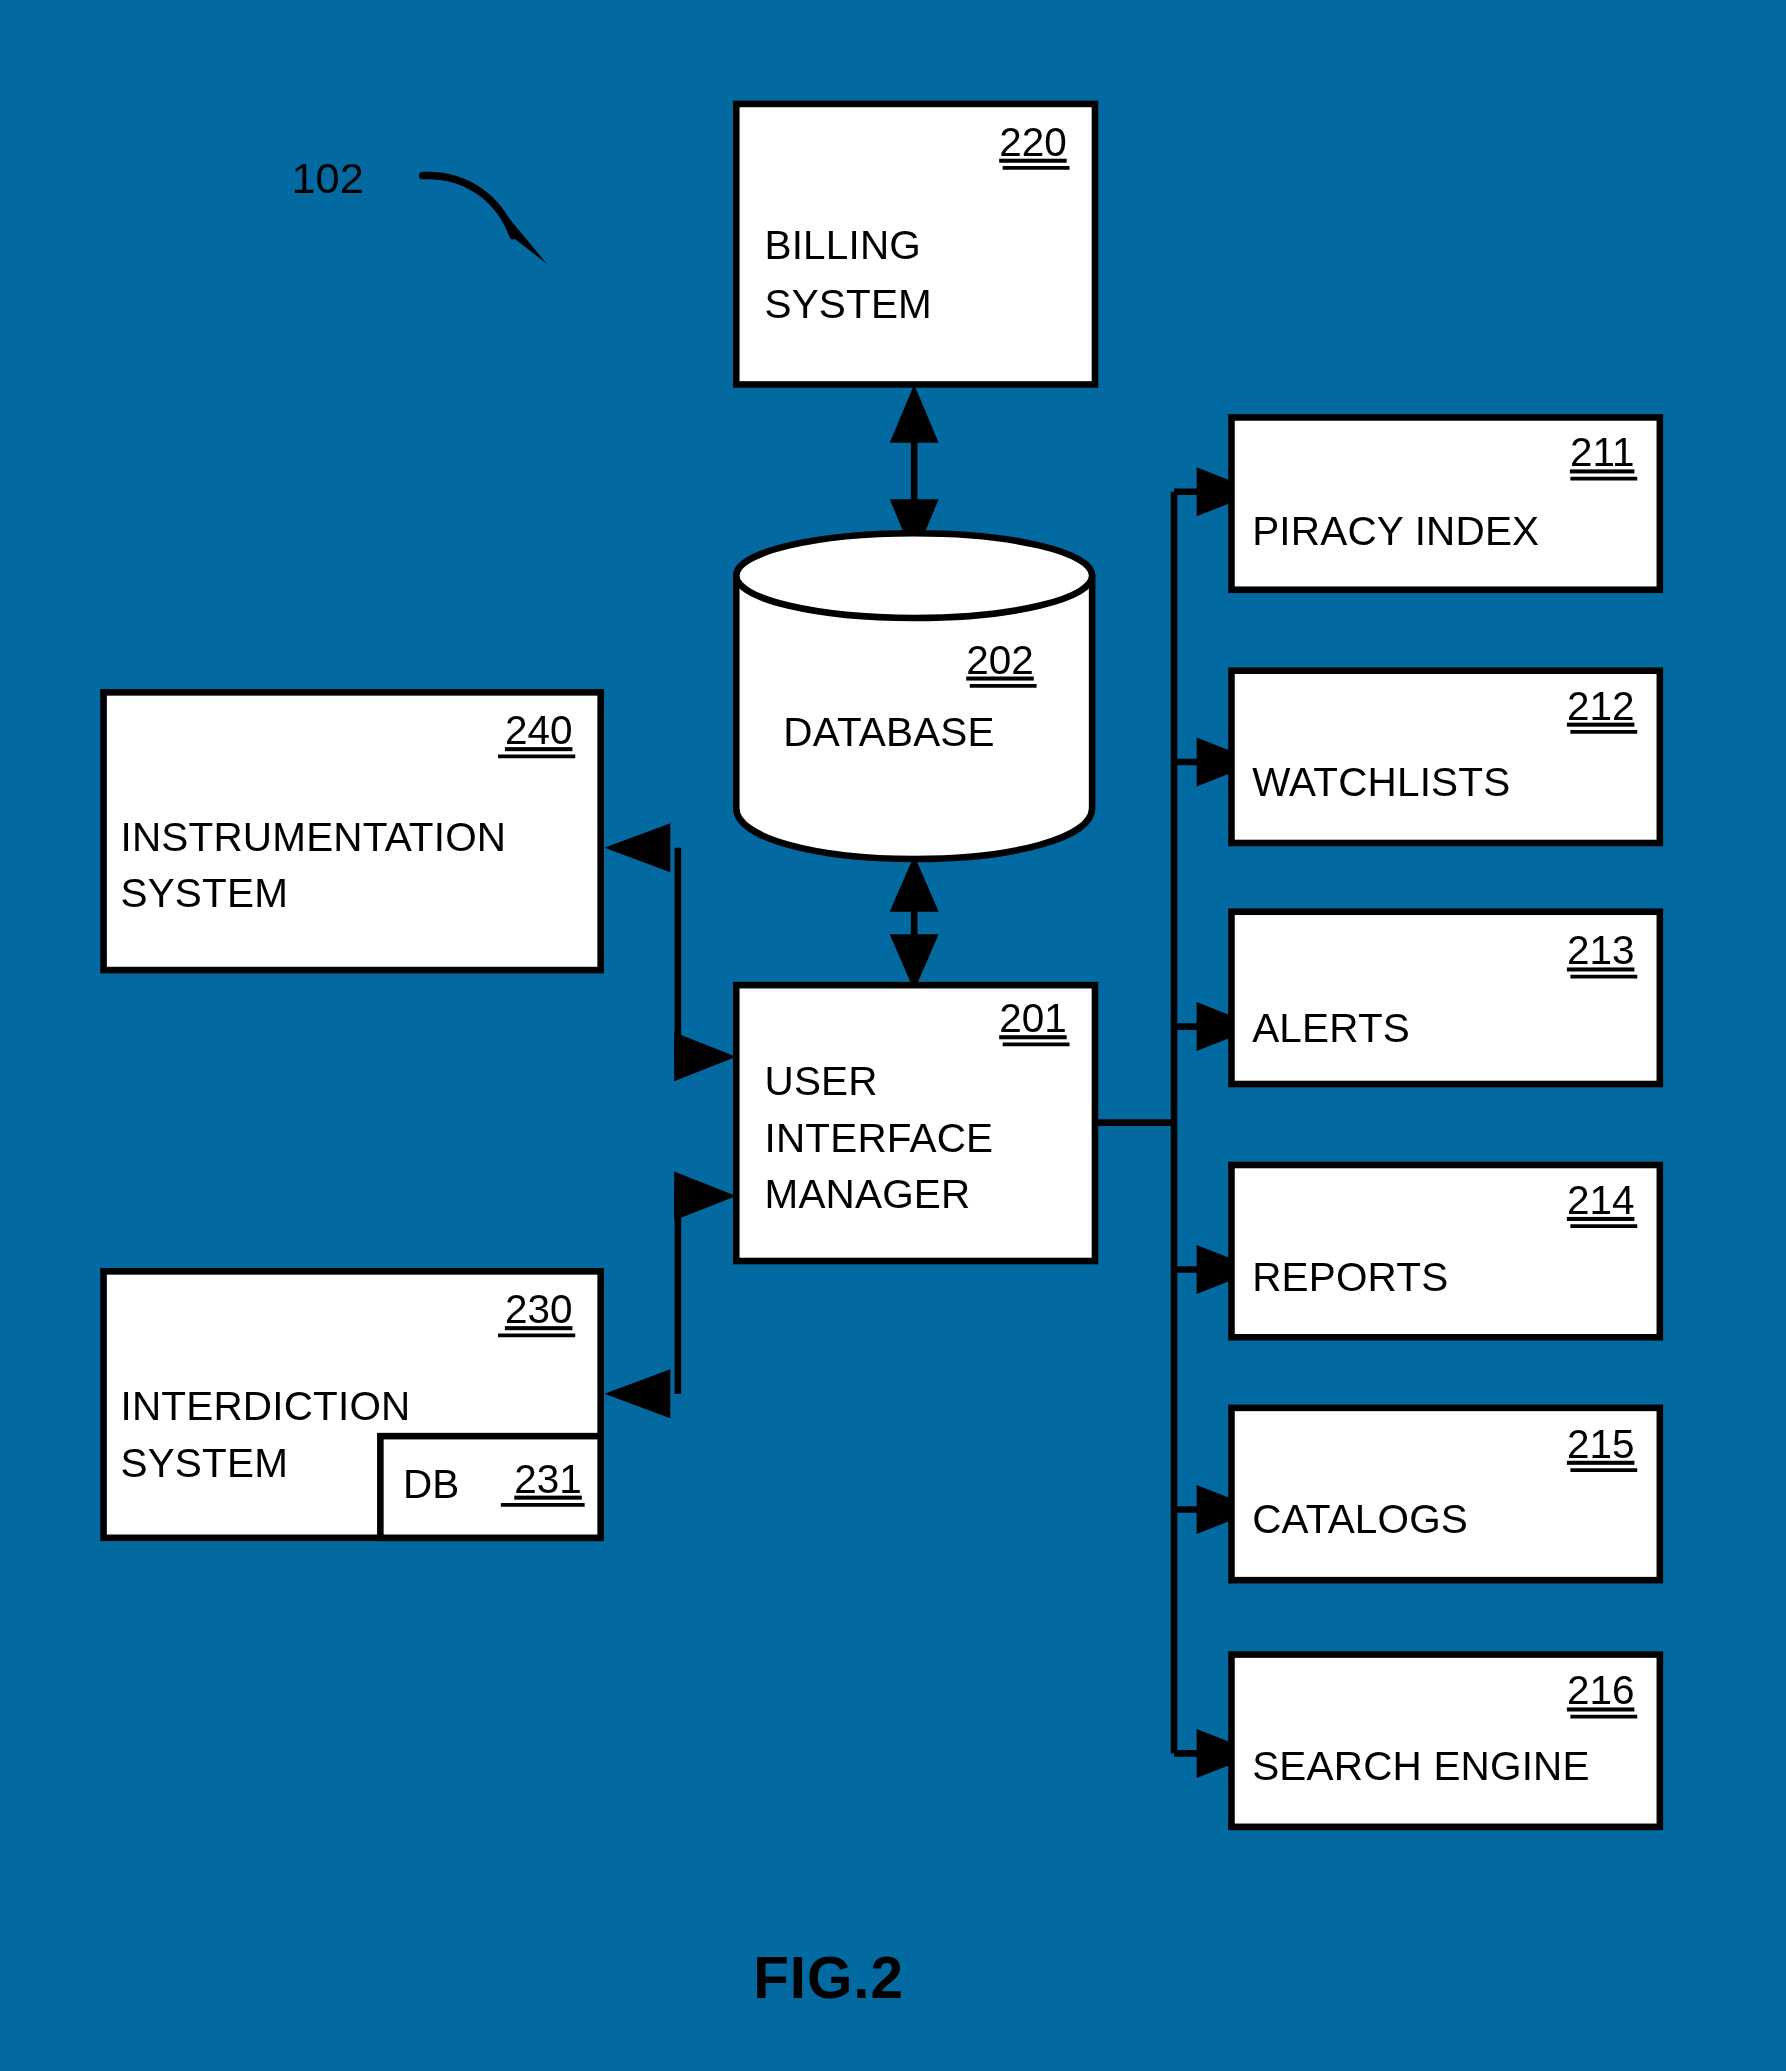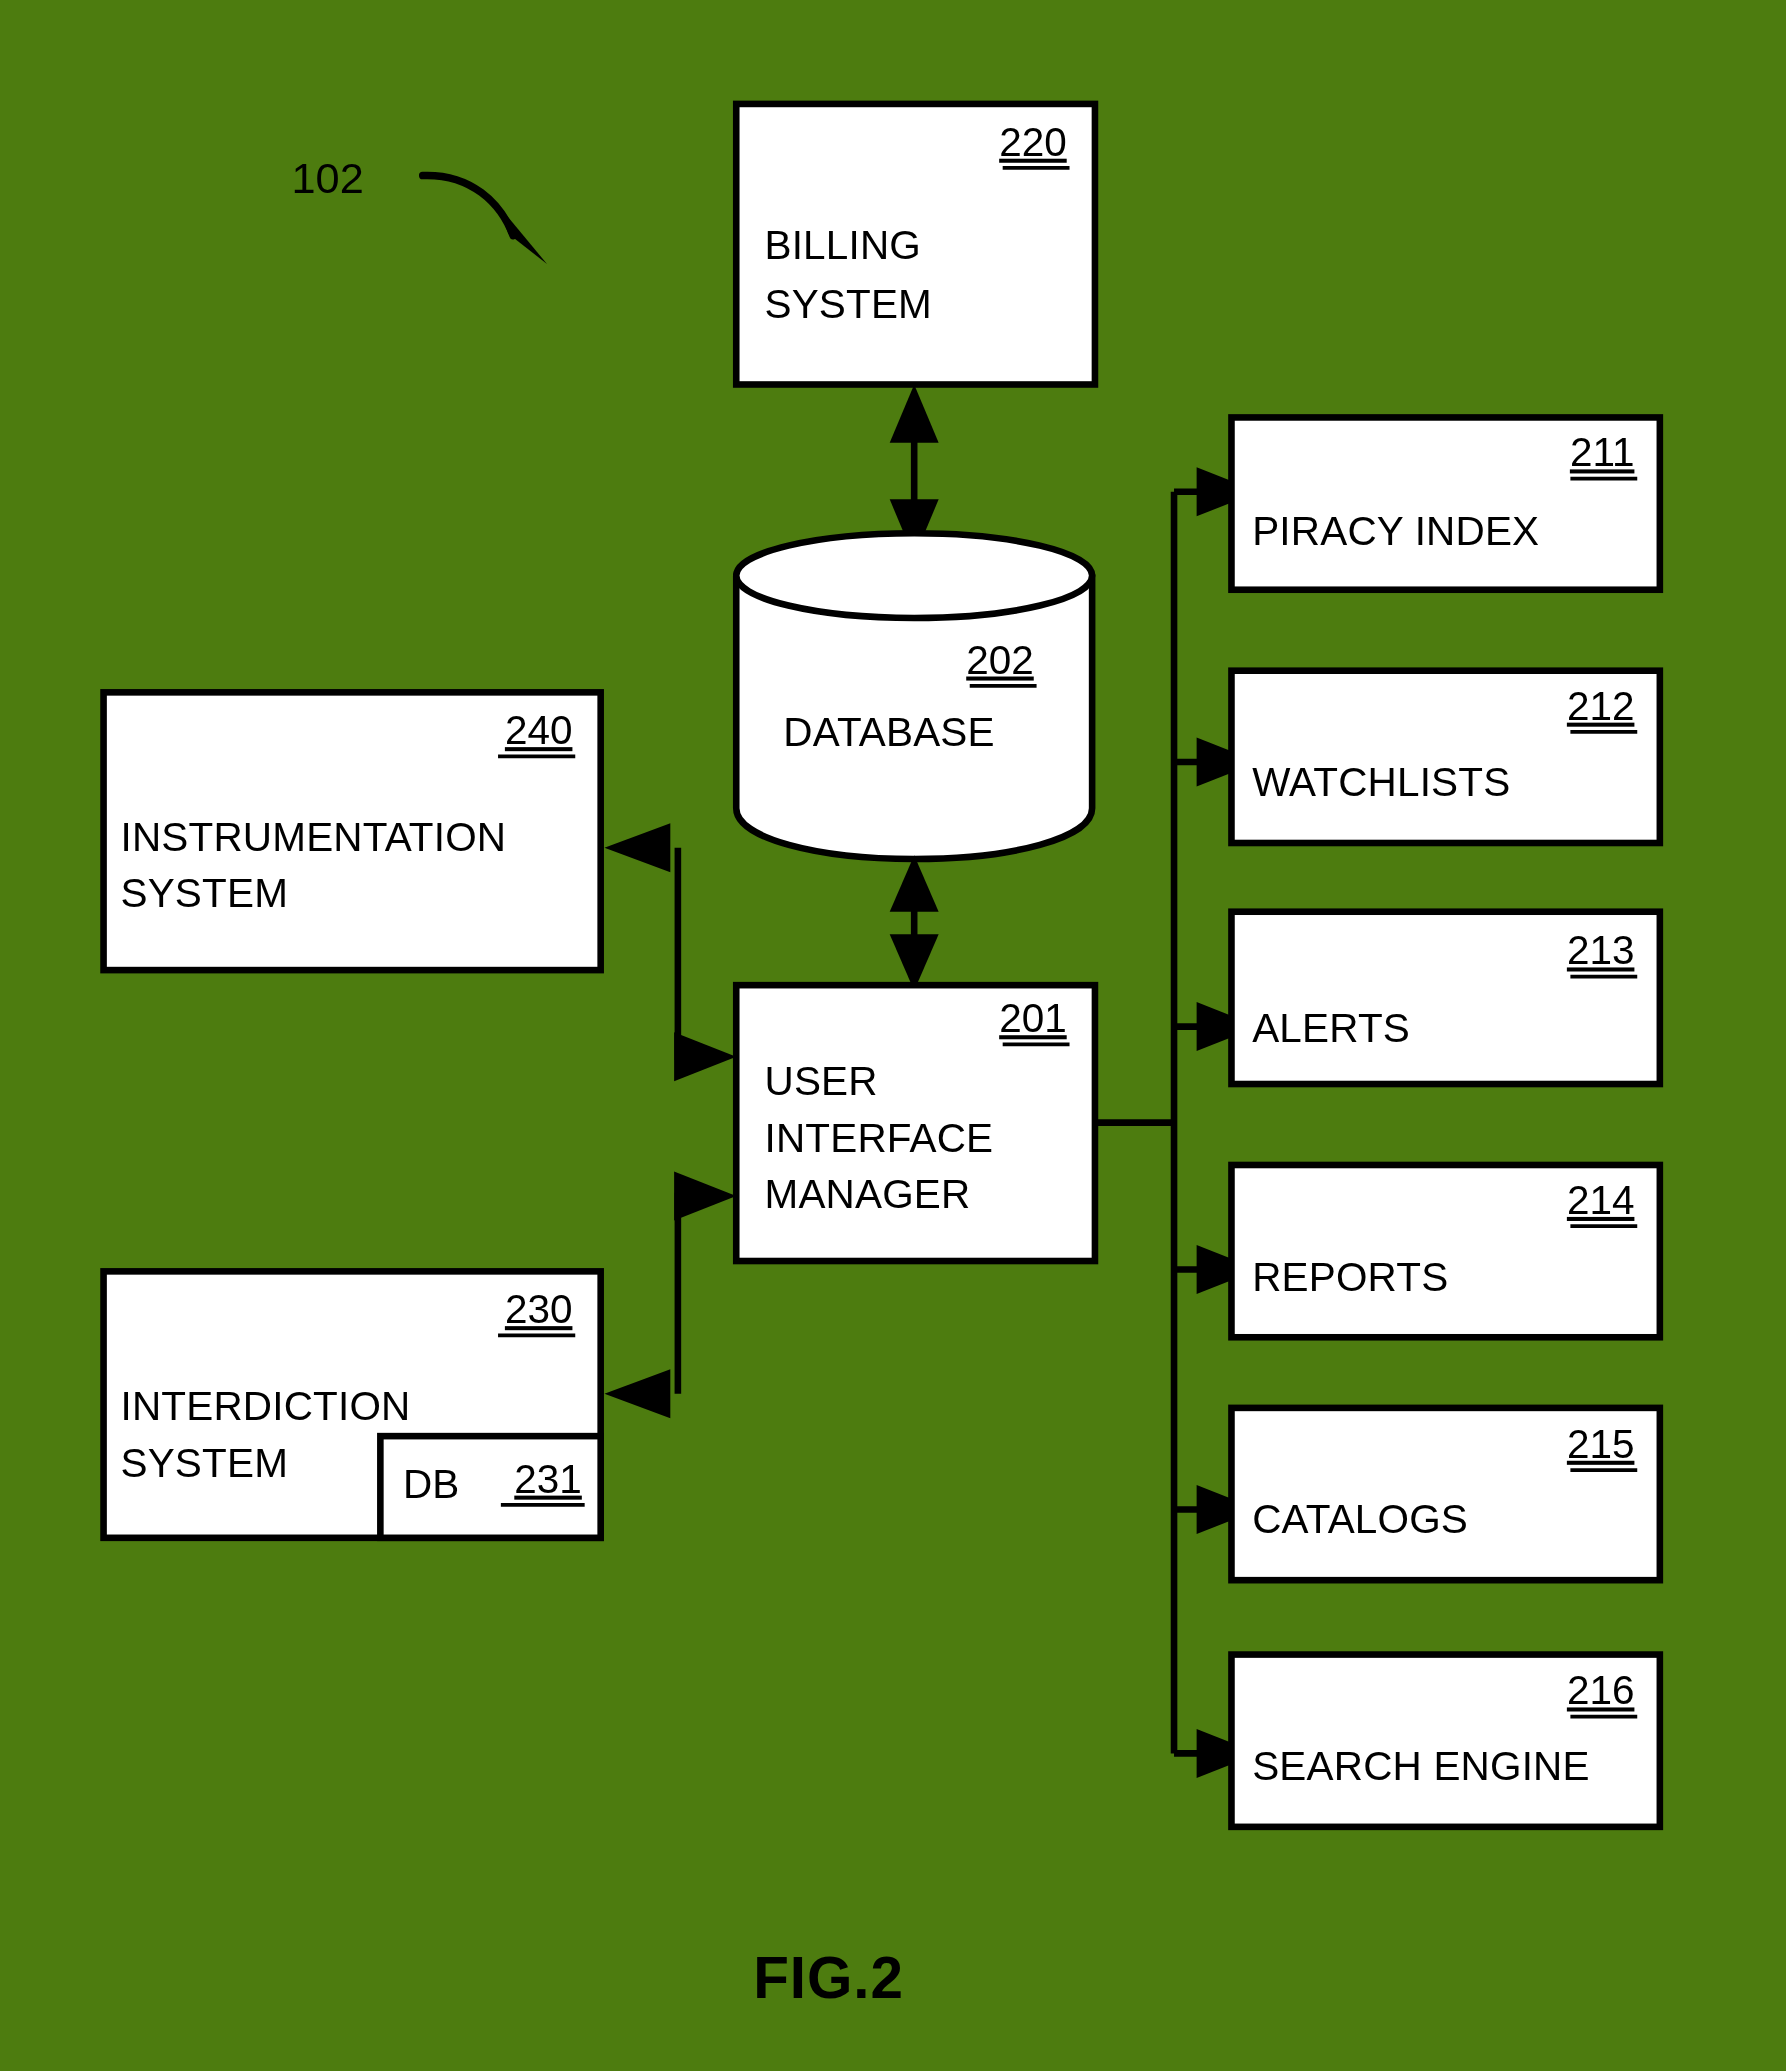--- a/index.html
+++ b/index.html
@@ -12,21 +12,21 @@
     width: 1786px;
     height: 2072px;
     font-family: "Liberation Sans", sans-serif;
     color: #000000;
     overflow: hidden;
   }
   #figure-root {
     position: relative;
     width: 1786px;
     height: 2072px;
-    background: #4d7c0f;
+    background: #0369a1;
   }
   svg.diagram {
     display: block;
     width: 1786px;
     height: 2072px;
   }
   .box-rect {
     fill: #ffffff;
     stroke: #000000;
     stroke-width: 7;

